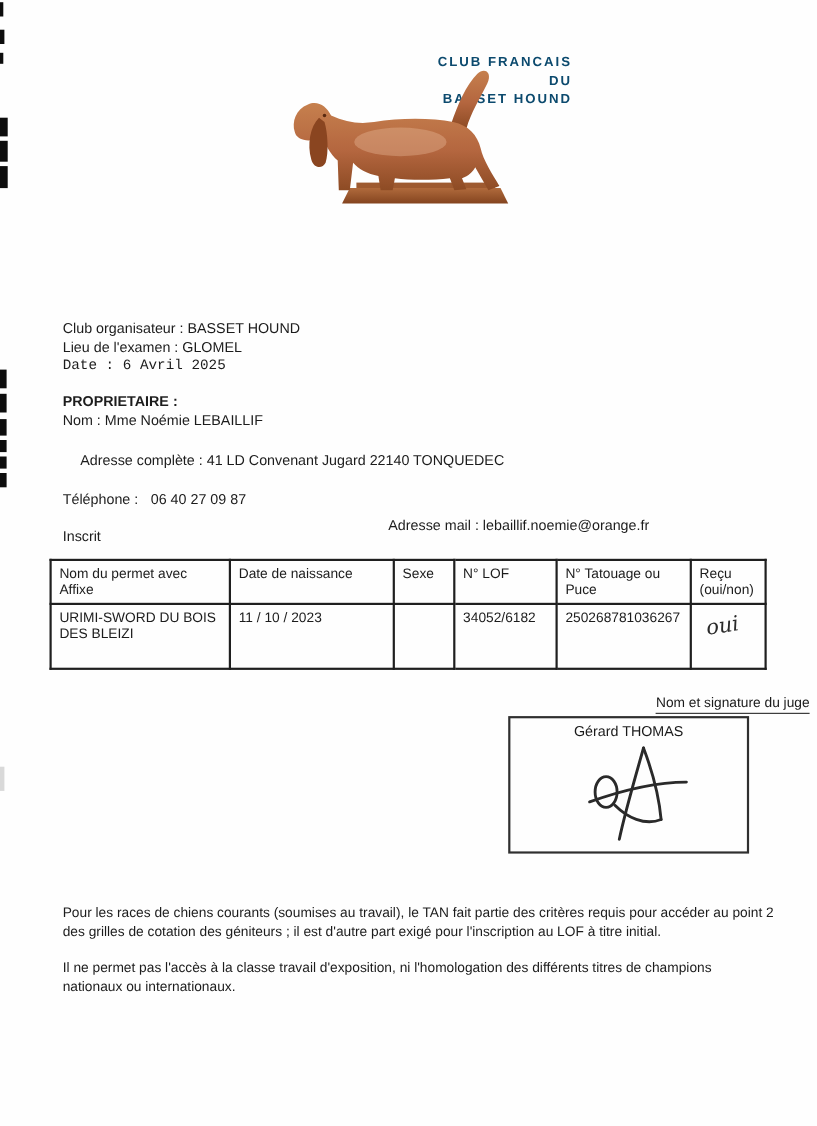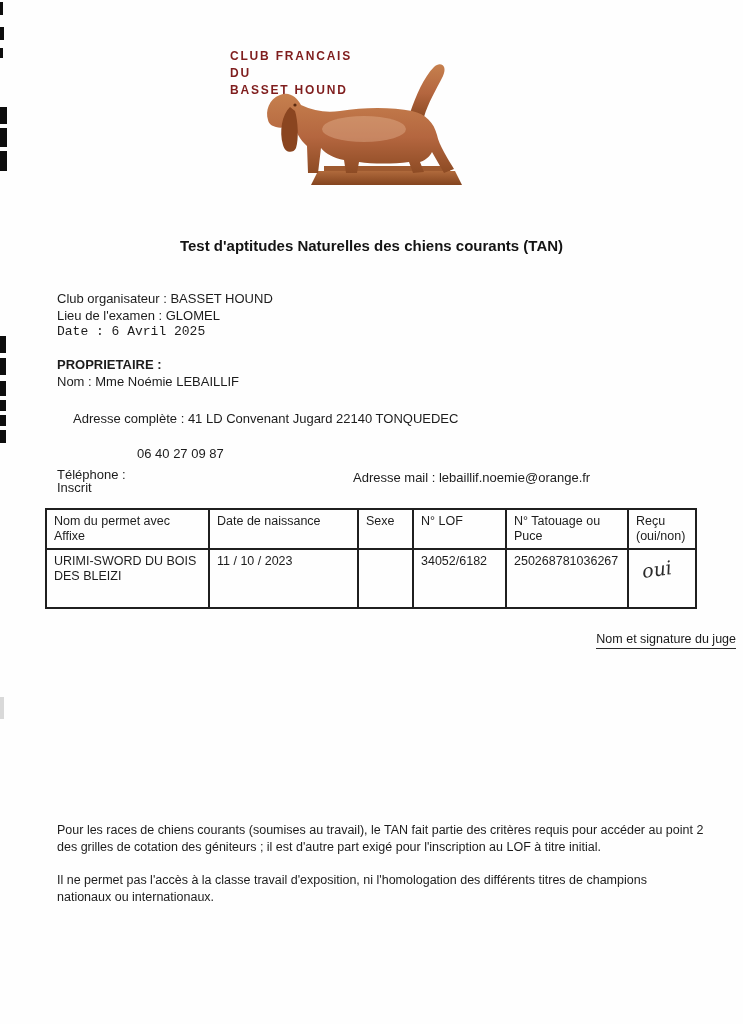--- a/index.html
+++ b/index.html
@@ -12,22 +12,22 @@
     color:#1a1a1a;
     overflow:hidden;
   }
   
   .scan-mark { position:absolute; left:0; background:#0d0d0d; }
   .scan-mark.faint { background:#d9d9d9; }
 
   
   .logo-text {
     position:absolute; left:230px; top:48px; width:290px;
-    text-align:left; font-weight:bold; font-size:12px;
-    letter-spacing:1.8px; line-height:17px; color:#7f1d1d;
+    text-align:right; font-weight:bold; font-size:12px;
+    letter-spacing:1.8px; line-height:17px; color:#0c4a6e;
   }
   .statue { position:absolute; left:262px; top:55px; }
 
   .doc-title {
     position:absolute; left:0; top:237px; width:743px;
     text-align:center; font-size:15px; font-weight:bold; color:#141414;
   }
 
   .tline { position:absolute; font-size:13px; white-space:nowrap; color:#1c1c1c; }
   .bold  { font-weight:bold; }
@@ -117,30 +117,29 @@
              C72,103 64,99 59,93 L56,118 L46,118 L45,91
              C38,85 33,76 31,66 C26,72 20,74 14,72 C10,71 7,69 6,65 Z" fill="url(#copper)"></path>
 
     <path d="M28,52 C20,60 17,76 21,90 C23,98 31,99 34,93 C37,84 36,66 33,56 Z" fill="#8a4520"></path>
 
     <circle cx="33" cy="50" r="1.6" fill="#5a2a10"></circle>
 
     <ellipse cx="102" cy="74" rx="42" ry="13" fill="#eec3a4" opacity="0.35"></ellipse>
   </svg>
 
-  <div class="doc-title">Test d'aptitudes Naturelles des chiens courants (TAN)</div>
 
   <div class="tline" style="left:57px; top:291px;">Club organisateur : BASSET HOUND</div>
   <div class="tline" style="left:57px; top:308px;">Lieu de l'examen : GLOMEL</div>
   <div class="tline" style="left:57px; top:324px;font-family:Liberation Mono, monospace;">Date : 6 Avril 2025</div>
 
   <div class="tline bold" style="left:57px; top:357px;">PROPRIETAIRE :</div>
   <div class="tline" style="left:57px; top:374px;">Nom : Mme Noémie LEBAILLIF</div>
   <div class="tline" style="left:73px; top:411px;">Adresse complète : 41 LD Convenant Jugard 22140 TONQUEDEC</div>
-  <div class="tline" style="left:57px; top:446px;margin-top:21px;">Téléphone :</div>
+  <div class="tline" style="left:57px; top:446px;">Téléphone :</div>
   <div class="tline" style="left:137px; top:446px;">06 40 27 09 87</div>
   <div class="tline" style="left:353px; top:470px;">Adresse mail : lebaillif.noemie@orange.fr</div>
   <div class="tline" style="left:57px; top:480px;">Inscrit</div>
 
   <table class="dog-table">
     <colgroup>
       <col style="width:163px">
         <col style="width:149px">
         <col style="width:55px">
       <col style="width:93px">
@@ -163,19 +162,31 @@
       <td>11 / 10 / 2023</td>
       <td></td>
       <td>34052/6182</td>
       <td>250268781036267</td>
       <td><span class="handwritten-oui">oui</span></td>
     </tr>
   </tbody>
     </table>
 
   <div class="judge-label">Nom et signature du juge</div>
+  <div class="sign-box">
+    <div class="judge-name">Gérard THOMAS</div>
+    <svg class="sign-svg" width="219" height="125" viewBox="0 0 219 125">
+      <g fill="none" stroke="#2a2a2a" stroke-width="2.6" stroke-linecap="round">
+        <ellipse cx="87" cy="67" rx="10" ry="14"></ellipse>
+        <path d="M121,27 C114,52 104,86 99,110"></path>
+        <path d="M121,27 C129,48 135,70 137,92"></path>
+        <path d="M137,92 C122,98 106,90 95,79"></path>
+        <path d="M72,76 C100,66 132,58 160,58"></path>
+      </g>
+    </svg>
+  </div>
 
   <div class="footer-par" style="top:822px;">Pour les races de chiens courants (soumises au travail), le TAN fait partie des critères requis pour accéder au point 2
 des grilles de cotation des géniteurs ; il est d'autre part exigé pour l'inscription au LOF à titre initial.</div>
   <div class="footer-par" style="top:872px;">Il ne permet pas l'accès à la classe travail d'exposition, ni l'homologation des différents titres de champions
 nationaux ou internationaux.</div>
 
 </div>
 
 </body></html>

